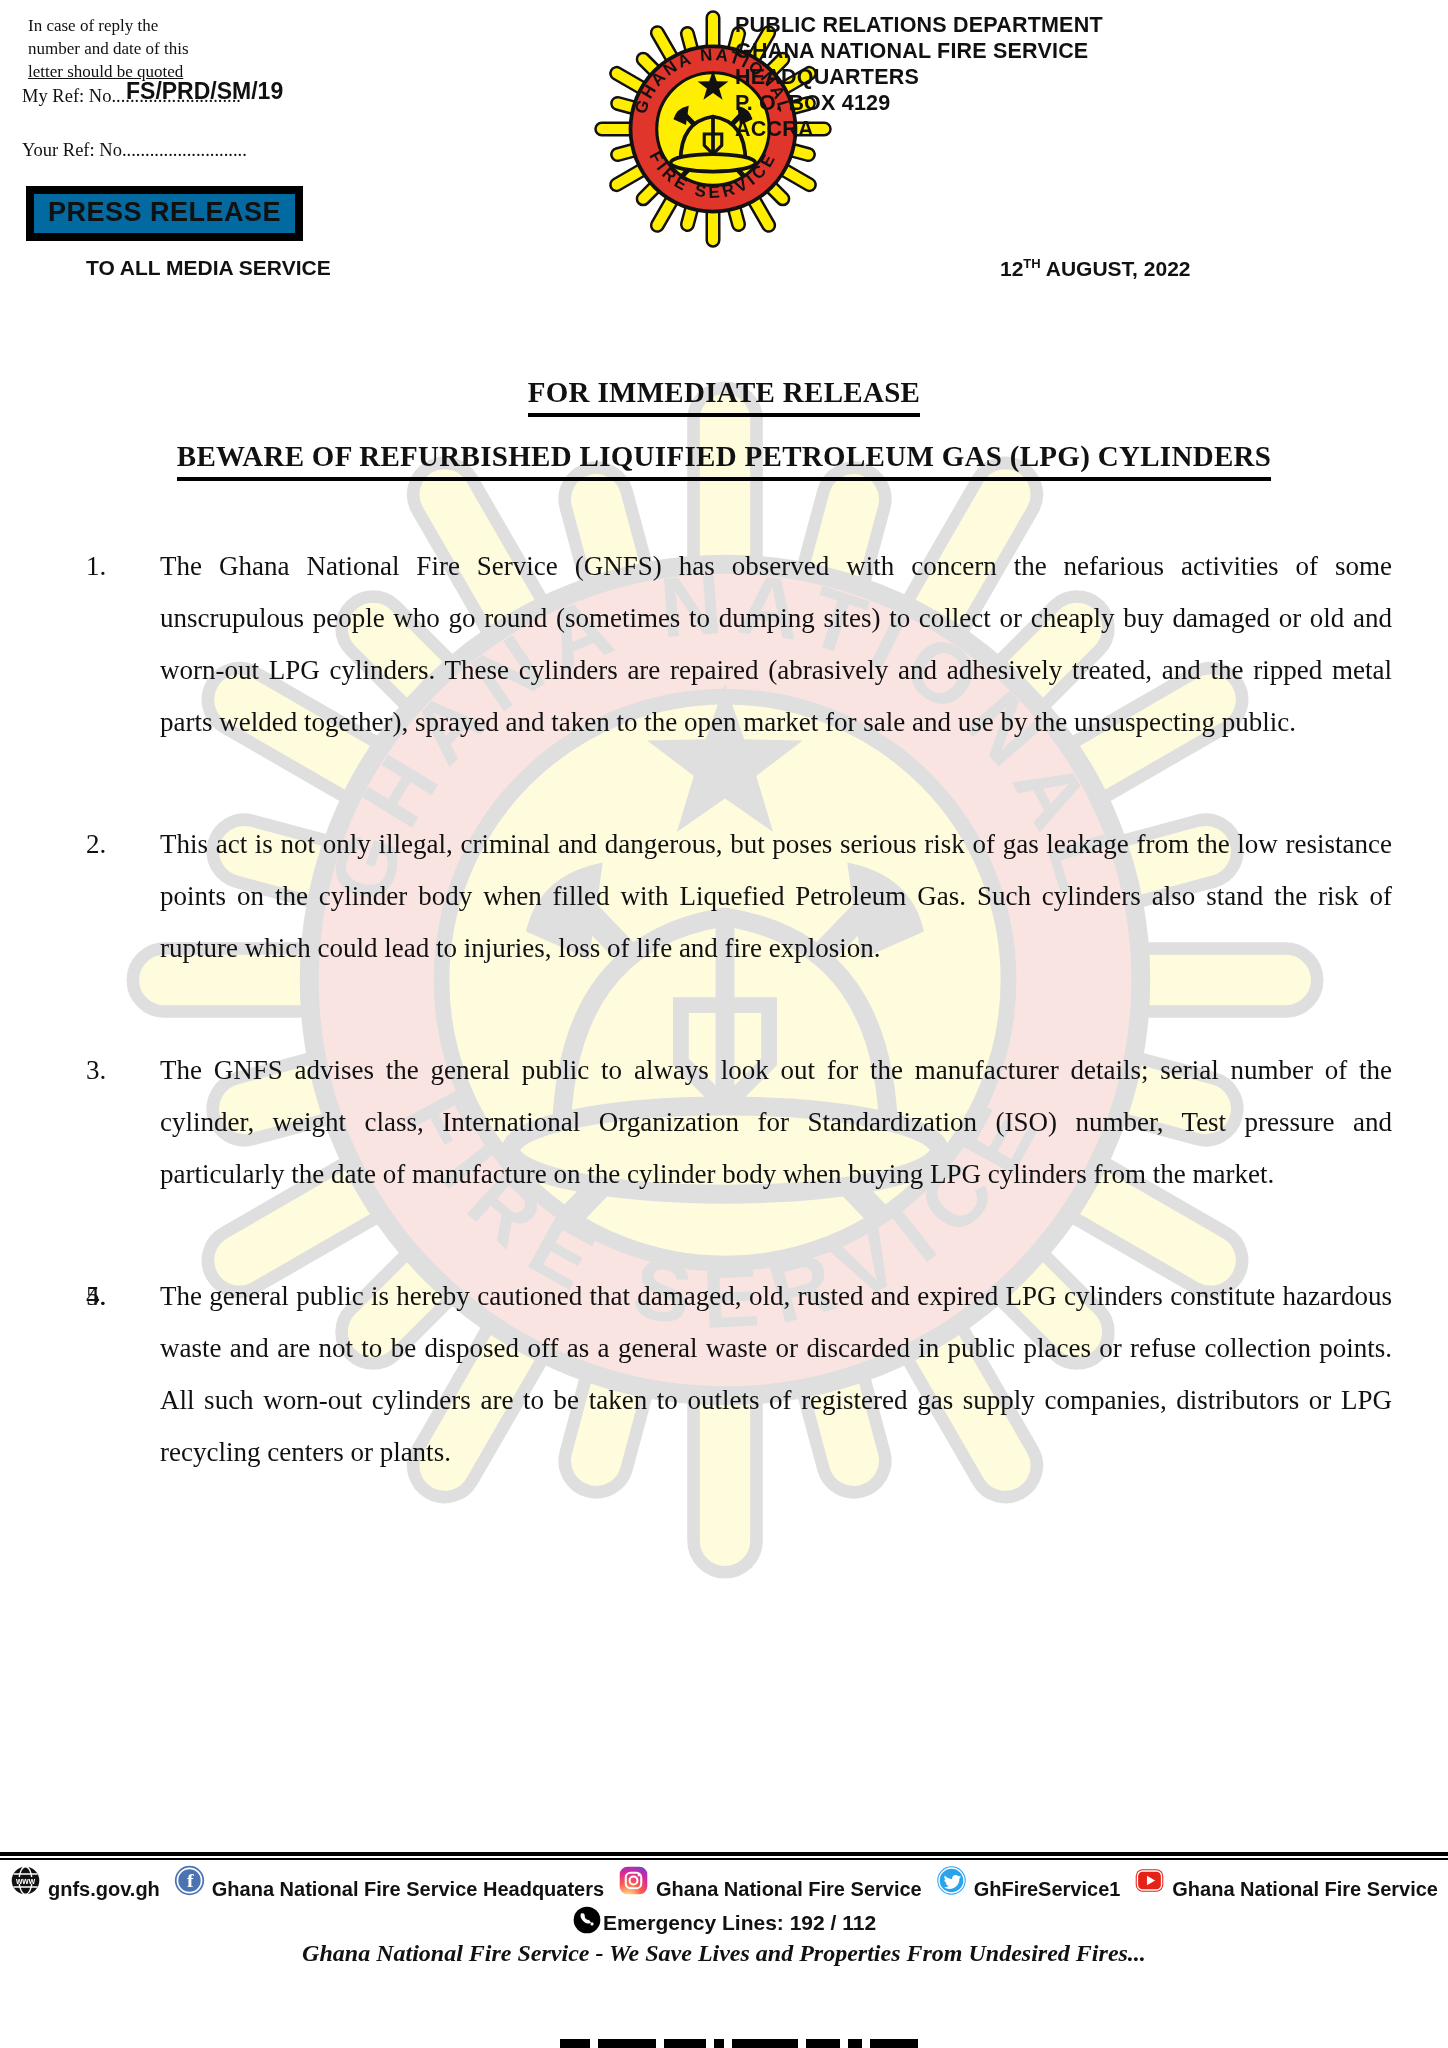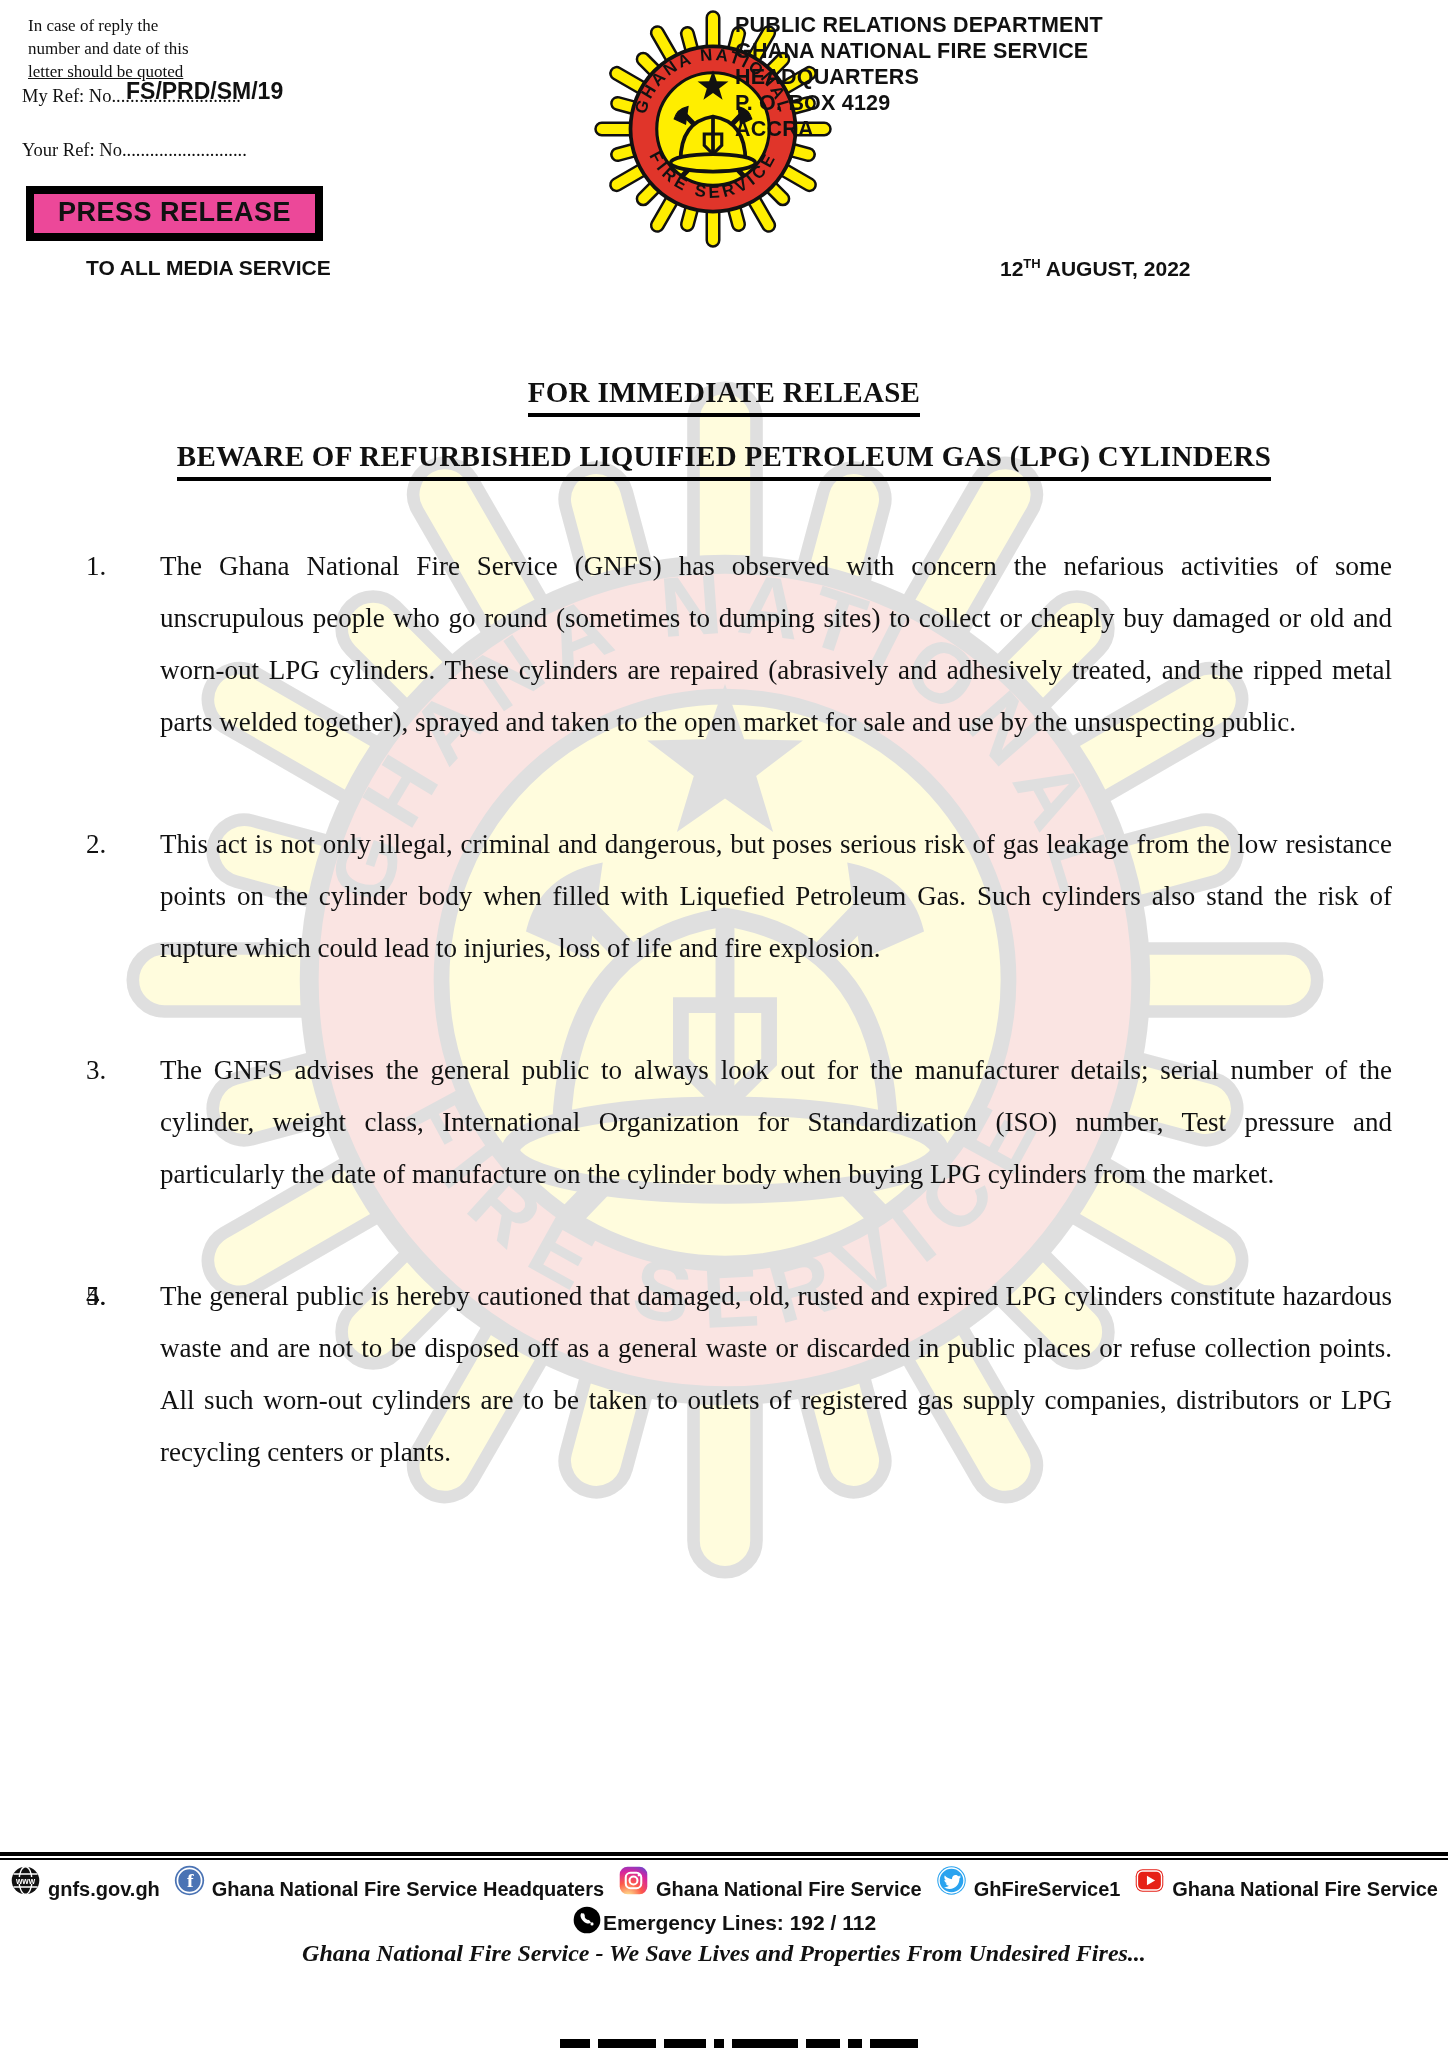--- a/index.html
+++ b/index.html
@@ -12,23 +12,23 @@
   
   .reply-note { position:absolute; left:28px; top:14px; width:210px;
     font-size:17px; line-height:23px; }
   .reply-note .u { text-decoration:underline; }
   .ref-line { position:absolute; left:22px; font-size:18.5px; }
   .my-ref  { top:86px; }
   .your-ref{ top:140px; }
   .ref-value { position:absolute; left:126px; top:78px;
     font-family:"Liberation Sans", sans-serif; font-weight:bold; font-size:23px; }
   .press-box { position:absolute; left:26px; top:186px;
-    border:8px solid #000; padding:3px 24px 5px;
+    border:8px solid #000; padding:3px 14px 5px;
     font-family:"Liberation Sans", sans-serif; font-weight:bold; font-size:27px;
-    letter-spacing:.5px; background:#ec4899;text-align:right; }
+    letter-spacing:.5px; background:#0369a1;text-align:right; }
   .logo-main { position:absolute; left:588px; top:4px; width:250px; height:250px; }
   .header-right { position:absolute; left:735px; top:12px;
     font-family:"Liberation Sans", sans-serif; font-weight:bold;
     font-size:21.5px; line-height:26px; letter-spacing:.2px; }
   .to-line { position:absolute; left:86px; top:256px;
     font-family:"Liberation Sans", sans-serif; font-weight:bold; font-size:21px; }
   .date-line { position:absolute; left:1000px; top:256px;
     font-family:"Liberation Sans", sans-serif; font-weight:bold; font-size:21px; }
   .date-line sup { font-size:13px; vertical-align:super; }
 

